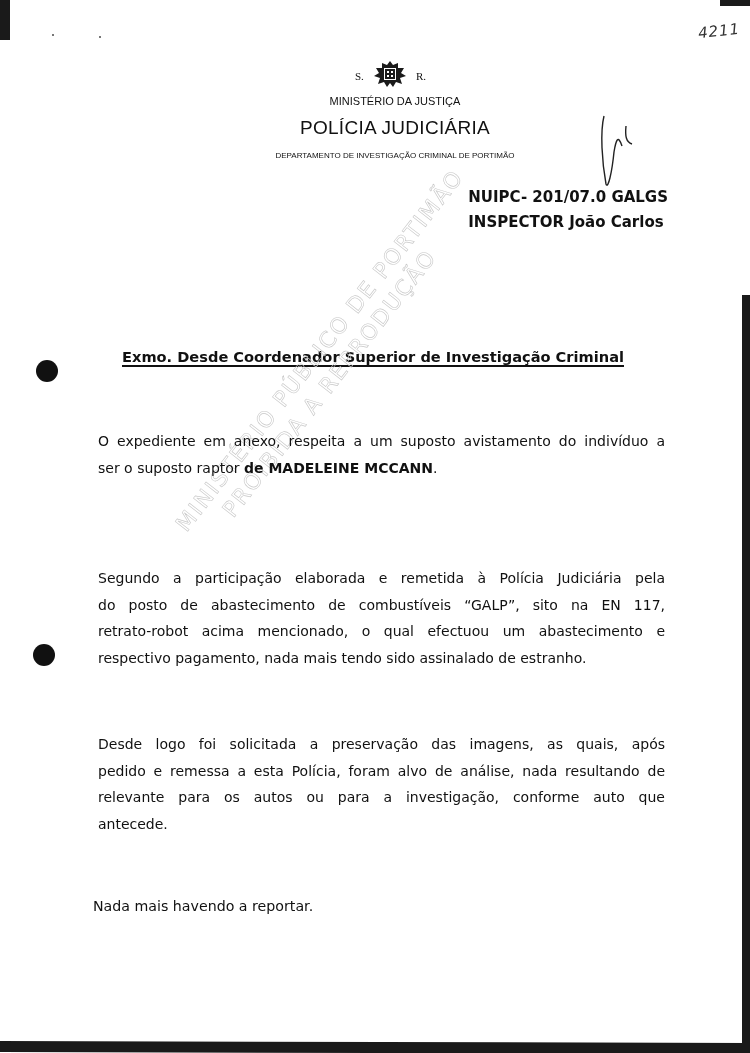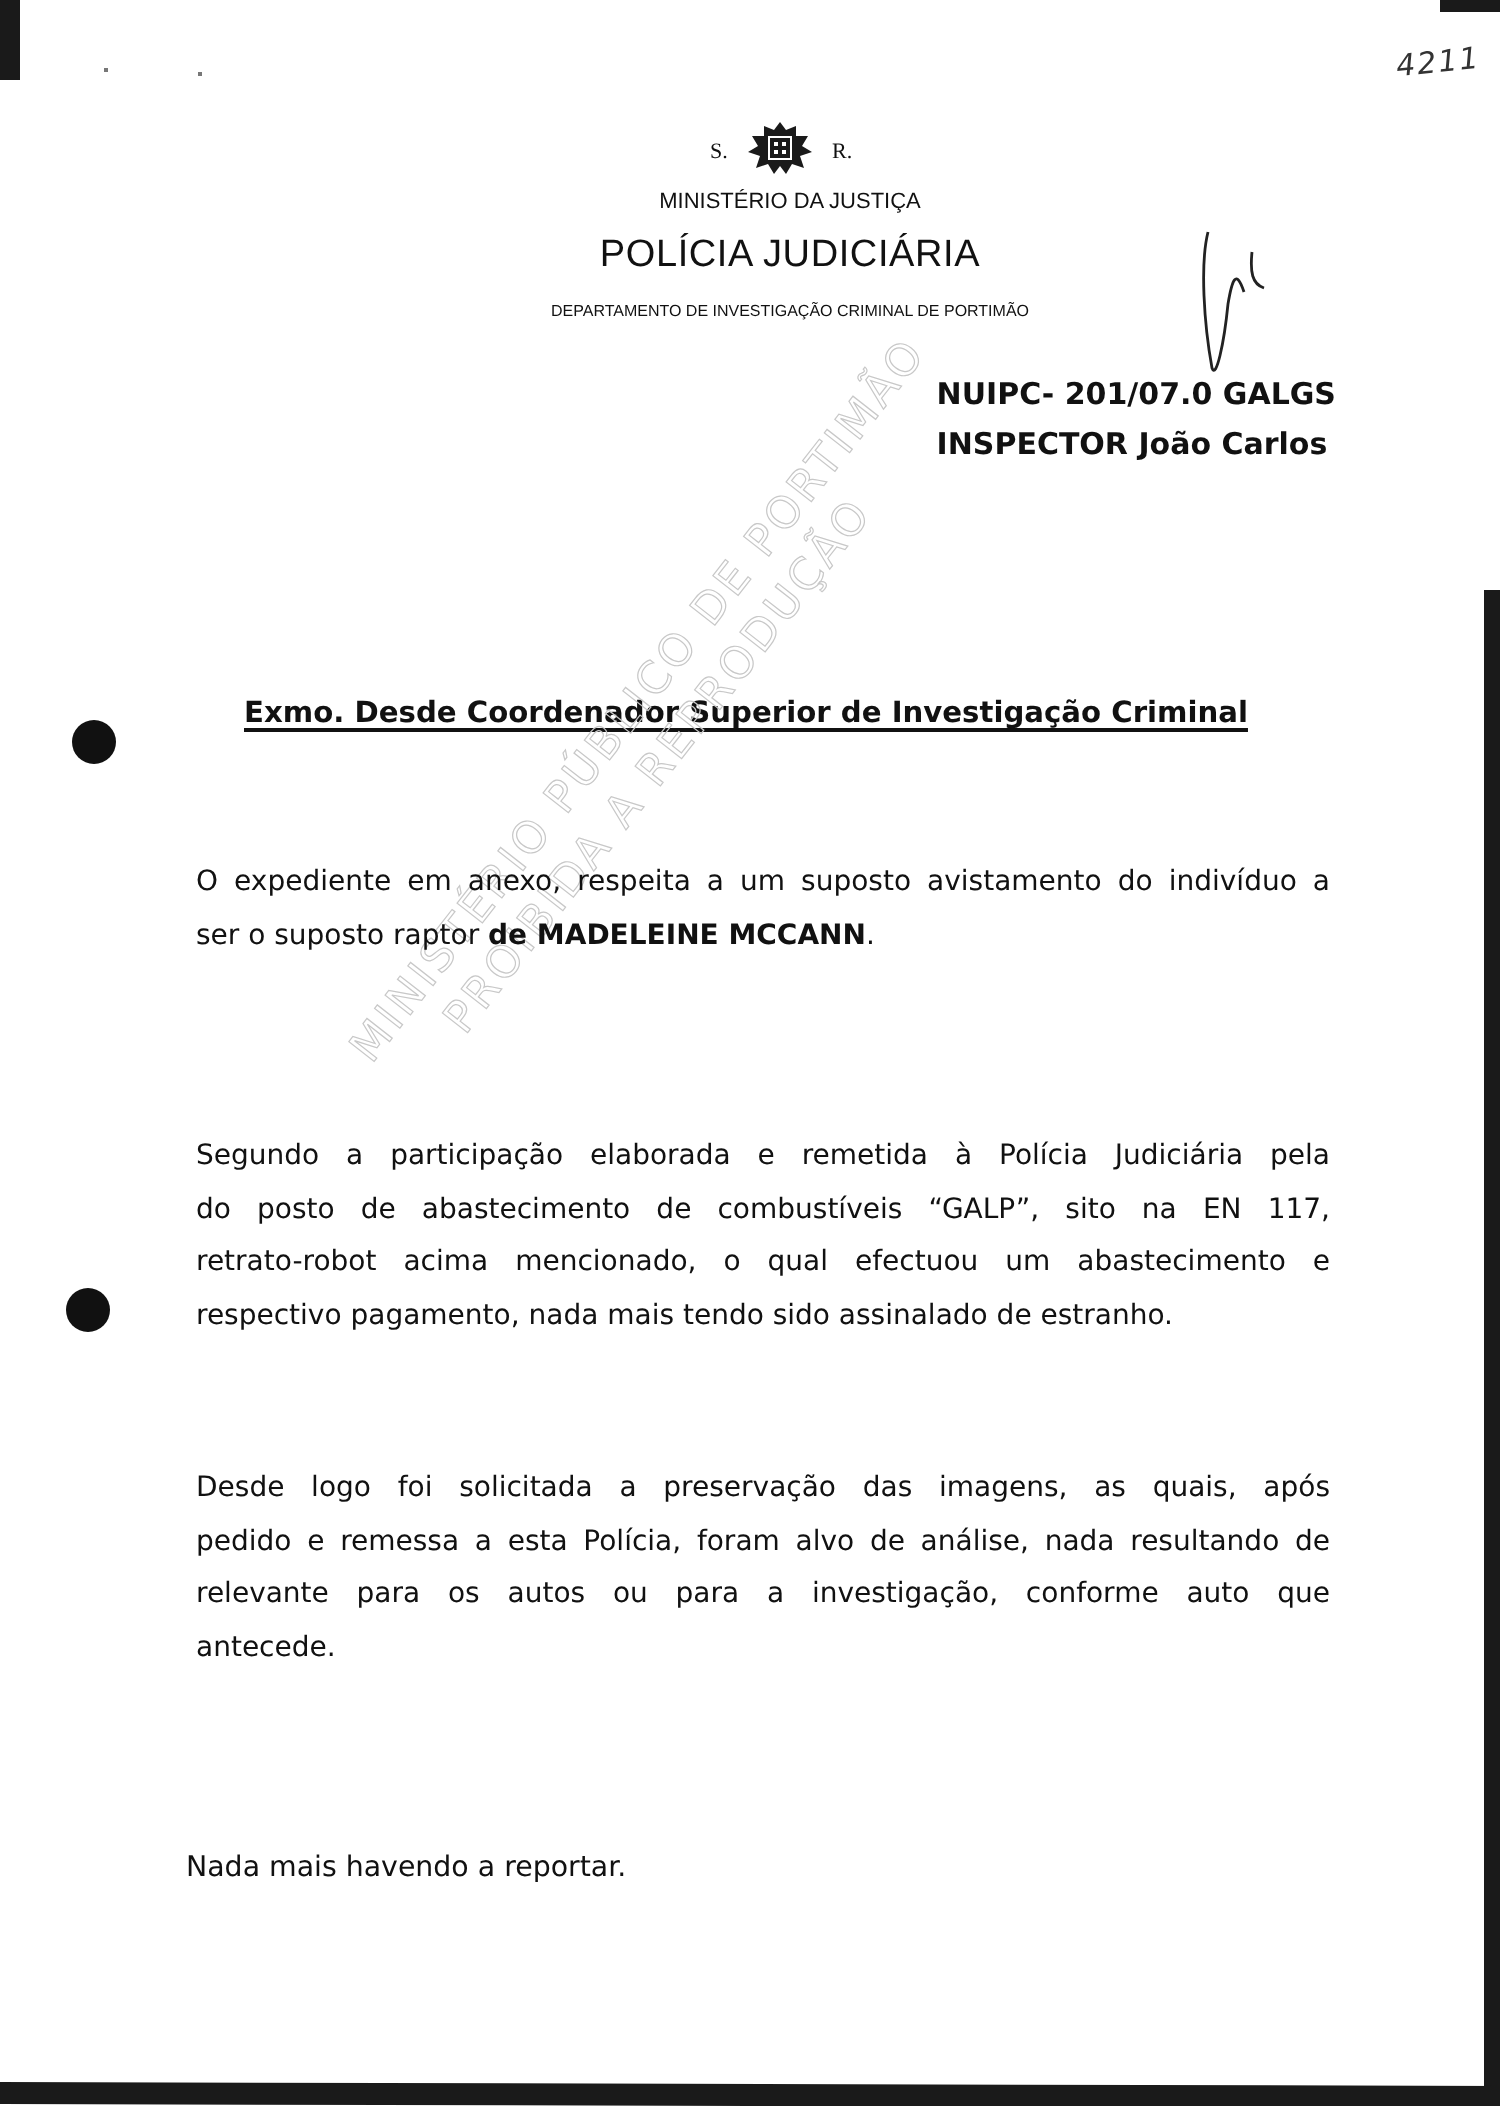--- a/index.html
+++ b/index.html
@@ -34,21 +34,21 @@
   .hole { position: absolute; width: 22px; height: 22px; border-radius: 50%; background: #111; }
 
   .body-text { position: absolute; left: 98px; width: 567px; font-family: "DejaVu Sans", sans-serif; font-size: 14px; line-height: 26.5px; text-align: justify; }
   .para1 { top: 428px; }
   .para2 { top: 565px; }
   .para3 { top: 731px; }
   .line { display: block; text-align: justify; text-align-last: justify; }
   .line.last { text-align-last: left; }
   b { font-weight: bold; }
 
-  .closing { position: absolute; left: 93px; top: 926px; font-family: "DejaVu Sans", sans-serif; font-size: 14.2px; text-align: right; }
+  .closing { position: absolute; left: 93px; top: 898px; font-family: "DejaVu Sans", sans-serif; font-size: 14.2px; text-align: right; }
 
   .watermark { position: absolute; left: 170px; top: 520px; width: 420px; transform: rotate(-52deg); transform-origin: left top; font-family: "DejaVu Sans", sans-serif; font-size: 22px; color: transparent; -webkit-text-stroke: 0.6px #c8c8c8; letter-spacing: 2px; line-height: 28px; pointer-events: none; white-space: nowrap; }
 </style>
 </head>
 <body>
 
 <div class="scan-edge-left"></div>
 <div class="scan-edge-top-right"></div>
 <div class="scan-edge-right"></div>
 <div class="scan-edge-bottom"></div>

